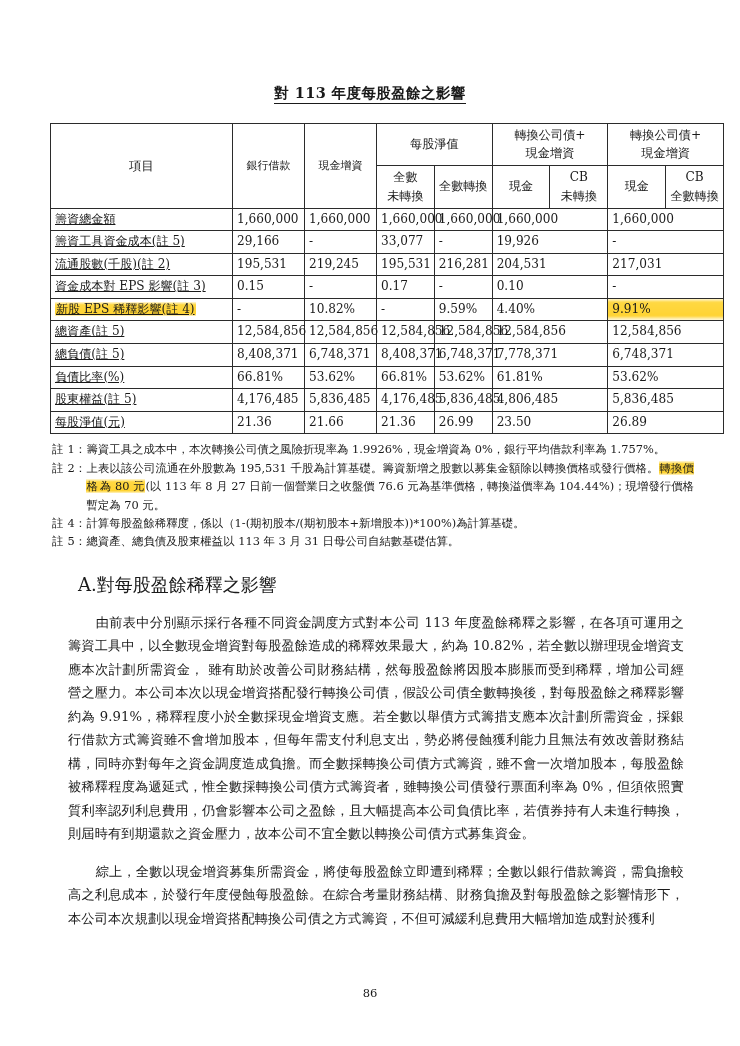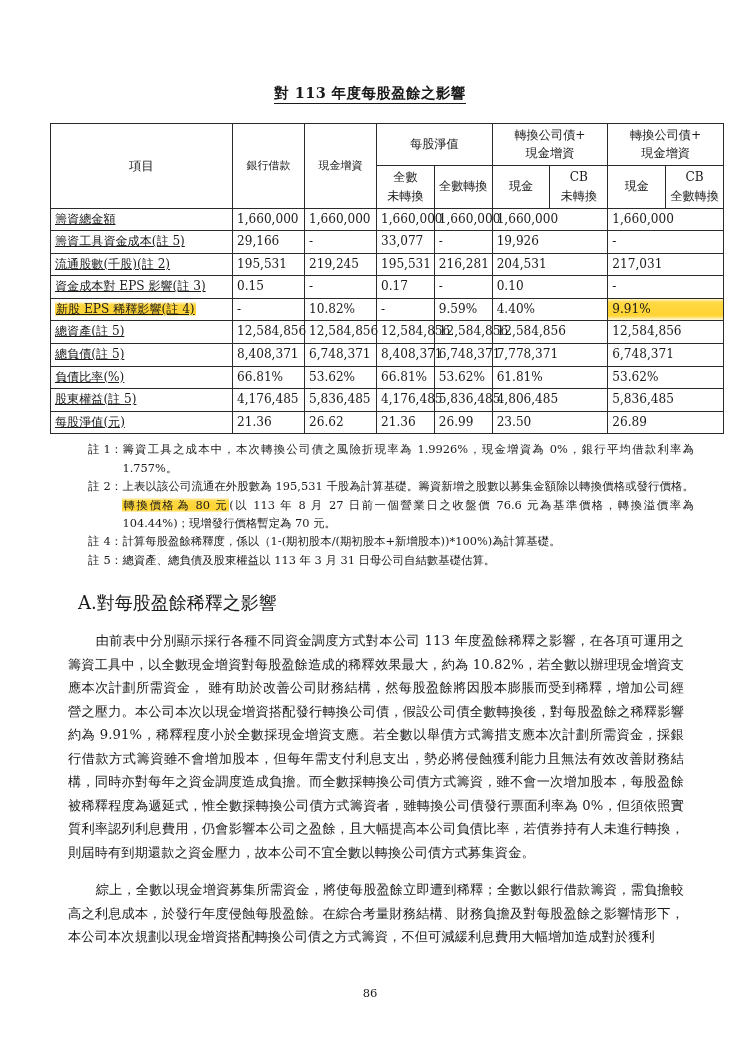--- a/index.html
+++ b/index.html
@@ -92,21 +92,20 @@
   .hl-inline {
     background: linear-gradient(180deg, rgba(255,216,64,0.2) 0%, rgba(255,214,56,0.95) 20%, rgba(255,209,40,0.95) 84%, rgba(255,216,64,0.3) 100%);
     padding: 0 1px;
   }
 
   
   .notes {
     padding: 6px 30px 0 36px;
     font-size: 11.4px;
     line-height: 1.62;
-    margin-left: 36px;
   }
   .note {
     display: flex;
     align-items: flex-start;
     margin-bottom: 0px;
   }
   .note-label {
     flex: 0 0 auto;
     white-space: nowrap;
     letter-spacing: 0.2px;
@@ -266,21 +265,21 @@
             <td class="num">4,176,485</td>
             <td class="num">5,836,485</td>
             <td class="num">4,176,485</td>
             <td class="num">5,836,485</td>
             <td class="num" colspan="2">4,806,485</td>
             <td class="num  outer-right" colspan="2">5,836,485</td>
           </tr>
           <tr>
             <td class="rowlabel outer-left outer-bot"><span>每股淨值(元)</span></td>
             <td class="num outer-bot">21.36</td>
-            <td class="num outer-bot">26.62</td>
+            <td class="num outer-bot">21.66</td>
             <td class="num outer-bot">21.36</td>
             <td class="num outer-bot">26.99</td>
             <td class="num  outer-bot" colspan="2">23.50</td>
             <td class="num  outer-right outer-bot" colspan="2">26.89</td>
           </tr>
         </tbody>
     </table>
   </div>
 
   <div class="notes">

